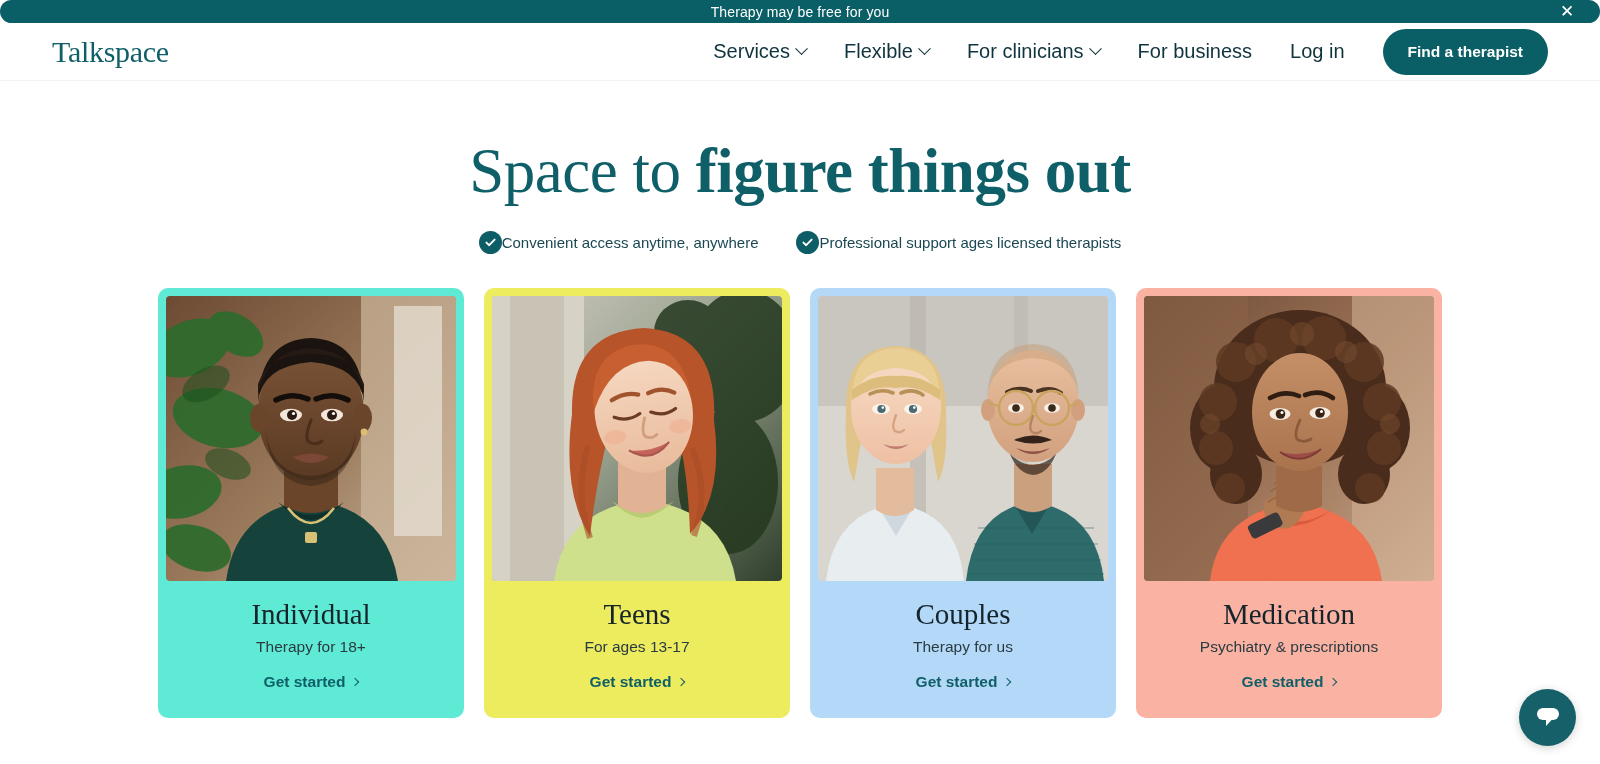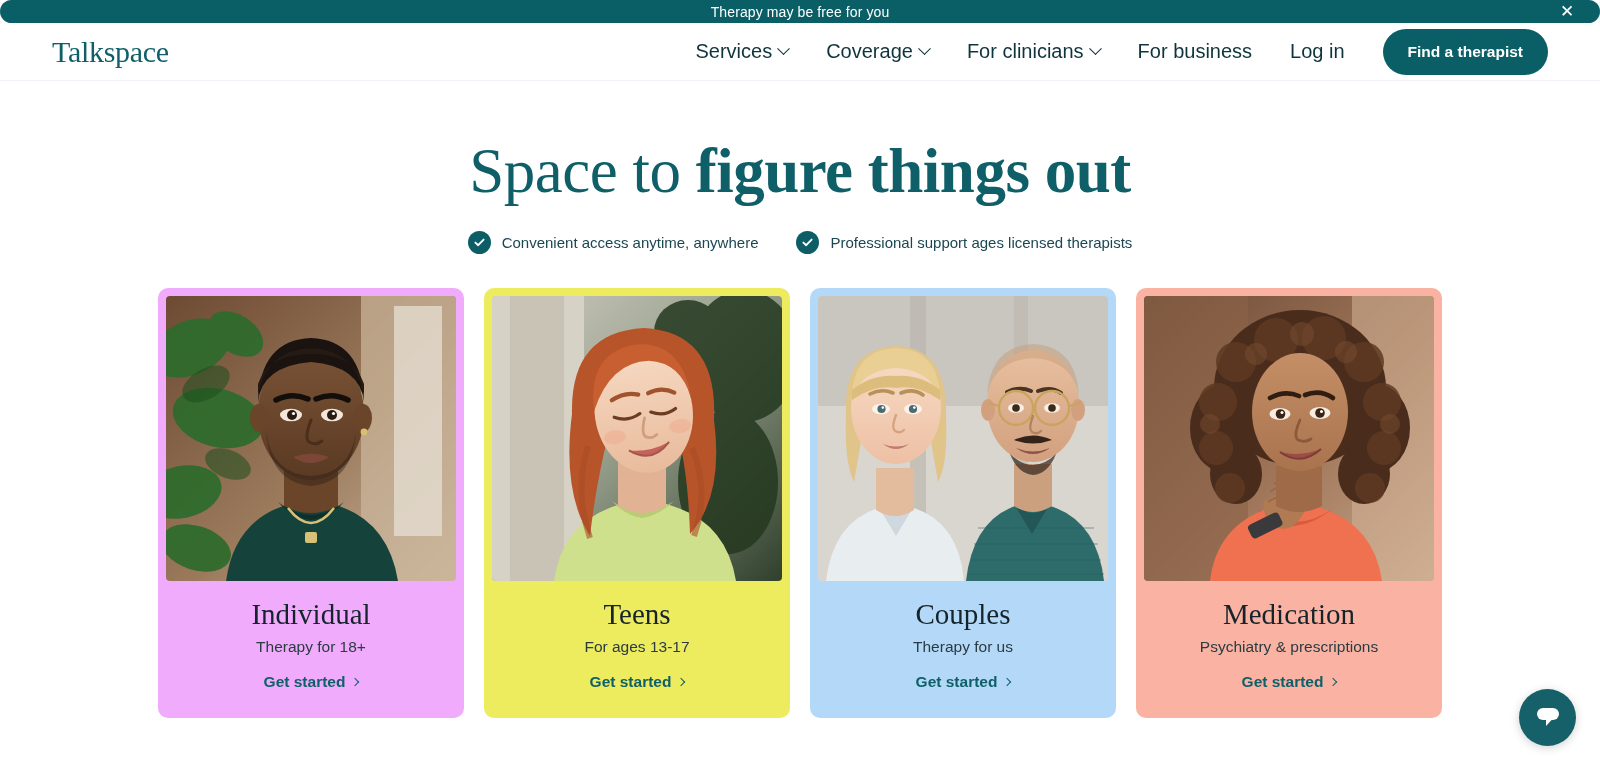--- a/index.html
+++ b/index.html
@@ -123,21 +123,20 @@
   .benefits {
     margin-top: 27px;
     display: flex;
     align-items: center;
     justify-content: center;
     gap: 38px;
   }
   .benefit {
     display: flex;
     align-items: center;
-    gap: 11px;
   }
   .check-icon {
     width: 23px;
     height: 23px;
     border-radius: 50%;
     background: #0d5d66;
     display: flex;
     align-items: center;
     justify-content: center;
     flex: 0 0 auto;
@@ -237,21 +236,21 @@
 
 <header class="site-header">
   <div class="logo">Talkspace</div>
 
   <nav class="nav">
     <div class="nav-item">
       <span>Services</span>
       <span class="chev"></span>
     </div>
     <div class="nav-item">
-      <span>Coverage</span>
+      <span>Flexible</span>
       <span class="chev"></span>
     </div>
     <div class="nav-item">
       <span>For clinicians</span>
       <span class="chev"></span>
     </div>
     <div class="nav-item">
       <span>For business</span>
     </div>
     <div class="nav-item">
@@ -281,21 +280,21 @@
             <path d="M2.4 6.6 L5.2 9.2 L10.6 3.6" stroke="#ffffff" stroke-width="1.9" fill="none" stroke-linecap="round" stroke-linejoin="round"></path>
           </svg>
       </span>
       <span class="benefit-label">Professional support ages licensed therapists</span>
     </div>
   </div>
 </section>
 
 <section class="cards">
 
-  <div class="card" style="background:#f0abfc">
+  <div class="card" style="background:#5eead4">
     <div class="card-photo">
       <svg viewBox="0 0 290 285" preserveAspectRatio="xMidYMid slice">
         <defs>
           <linearGradient id="bg1" x1="0" y1="0" x2="1" y2="1">
             <stop offset="0%" stop-color="#6d4a33"></stop>
               <stop offset="55%" stop-color="#9b7a5c"></stop>
               <stop offset="100%" stop-color="#cdbba4"></stop>
           </linearGradient>
           <linearGradient id="sk1" x1="0" y1="0" x2="0" y2="1">
             <stop offset="0%" stop-color="#7a5336"></stop>

